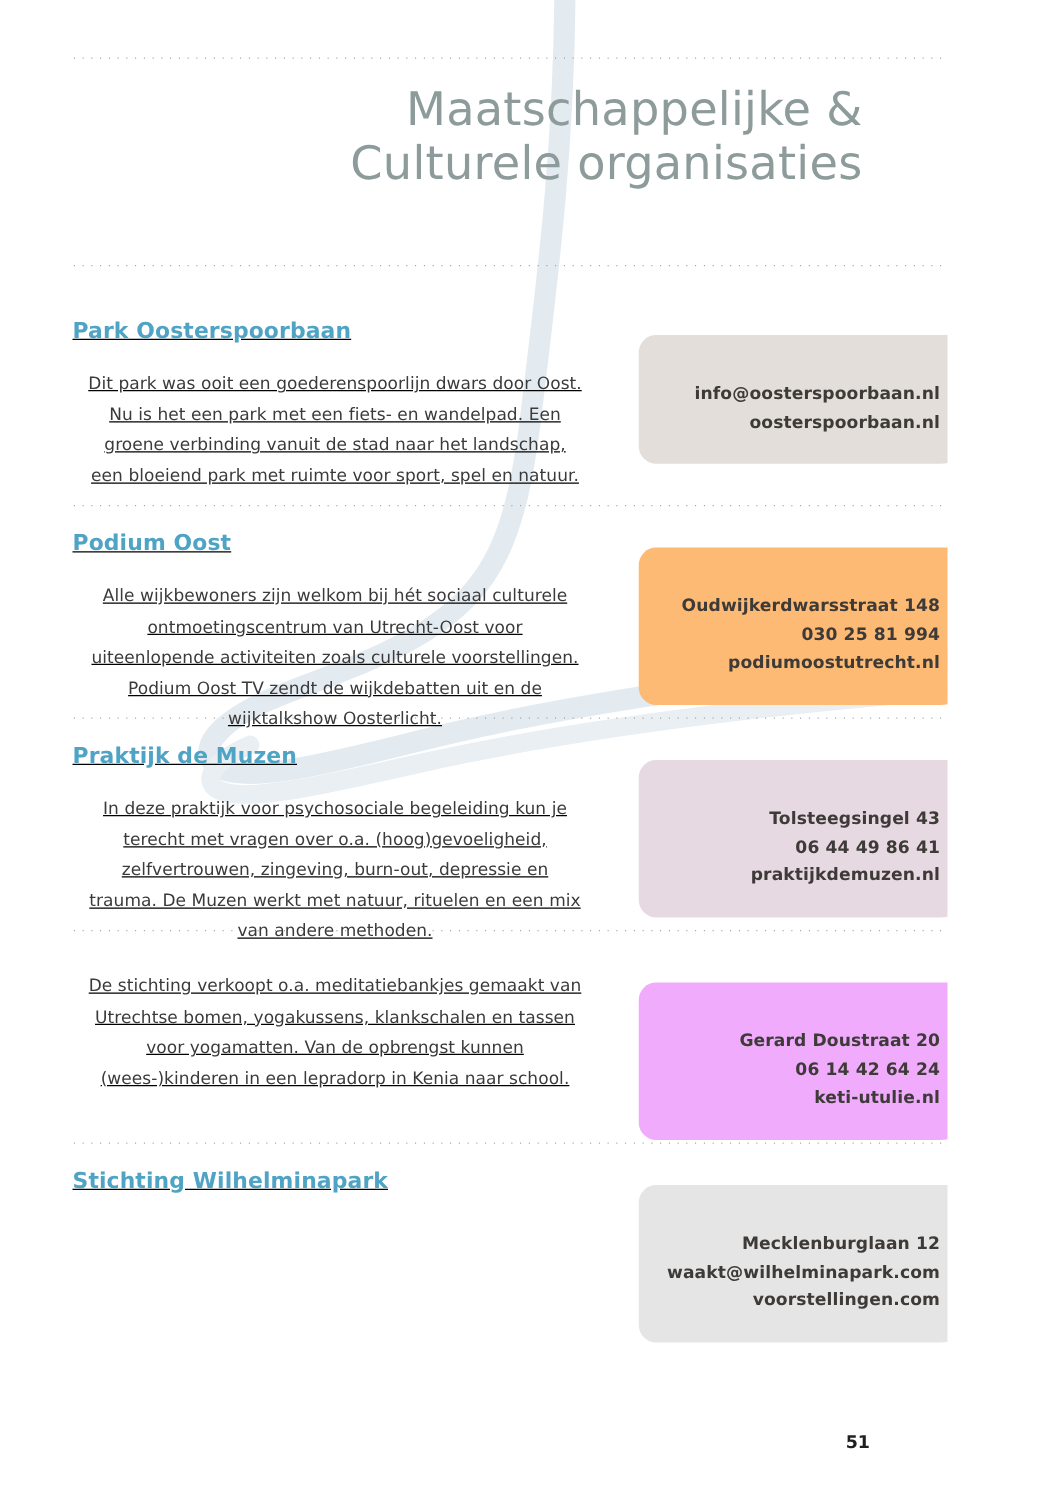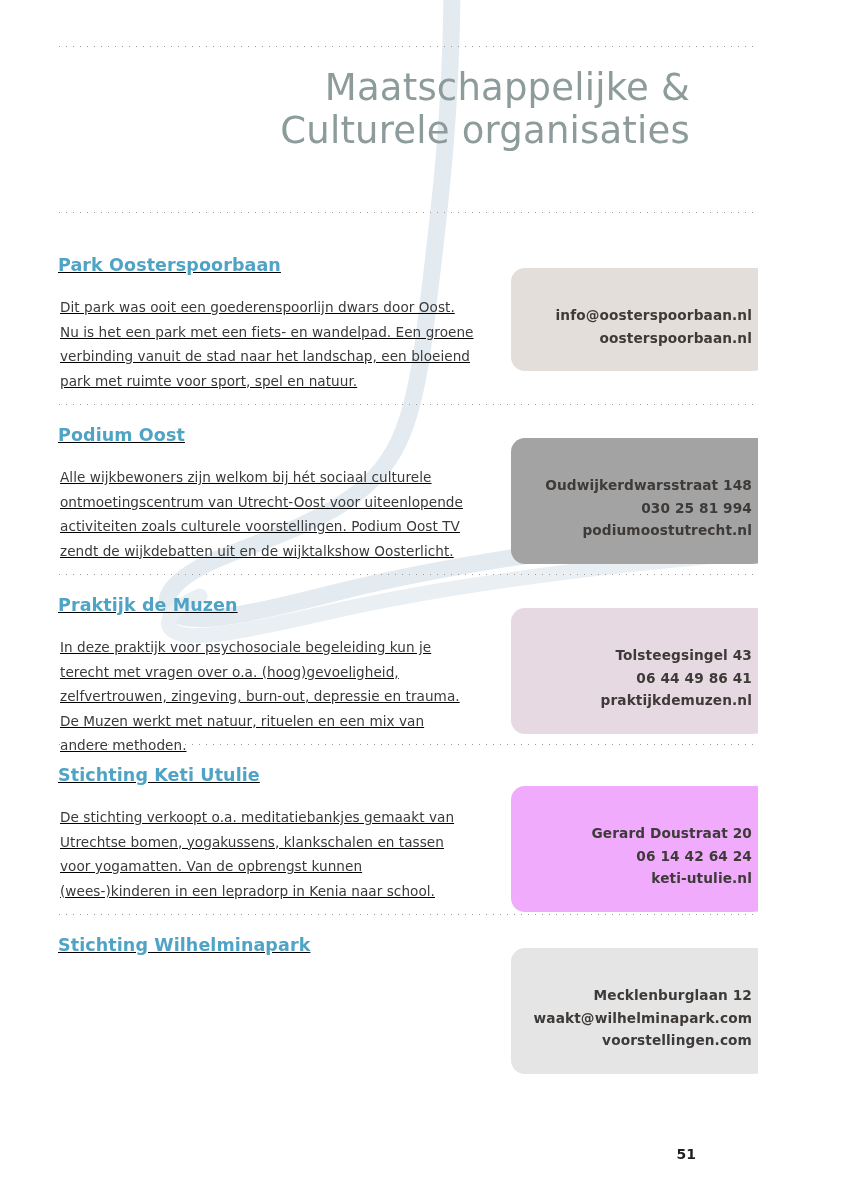--- a/index.html
+++ b/index.html
@@ -78,22 +78,23 @@
     font-weight: 700;
     color: #4fa3c4;
     letter-spacing: 0.1px;
     margin: 0 0 20px 0;
     line-height: 20px;
   }
   .entry-body {
     font-size: 13.6px;
     line-height: 24.5px;
     color: #3a3a3c;
-    margin: 2px;
+    margin: 12px;
     letter-spacing: 0.05px;
+    text-align: center;
   }
 
   .contact-card {
     position: absolute;
     left: 511px;
     width: 279px;
     box-sizing: border-box;
     padding: 36px 38px 22px 18px;
     text-align: right;
     border-radius: 14px 14px 38px 14px;
@@ -152,42 +153,41 @@
       <div class="contact-line">info@oosterspoorbaan.nl</div>
       <div class="contact-line">oosterspoorbaan.nl</div>
     </div>
   </div>
 
   <div class="entry" style="top:425px;">
     <div class="entry-left">
       <h2 class="entry-heading">Podium Oost</h2>
       <p class="entry-body">Alle wijkbewoners zijn welkom bij hét sociaal culturele ontmoetingscentrum van Utrecht-Oost voor uiteenlopende activiteiten zoals culturele voorstellingen. Podium Oost TV zendt de wijkdebatten uit en de wijktalkshow Oosterlicht.</p>
     </div>
-    <div class="contact-card" style="top:13px; background:#a3a3a3;">
+    <div class="contact-card" style="top:13px; background:#fdba74;">
       <div class="contact-line">Oudwijkerdwarsstraat 148</div>
       <div class="contact-line">030 25 81 994</div>
       <div class="contact-line">podiumoostutrecht.nl</div>
     </div>
   </div>
 
   <div class="entry" style="top:595px;">
     <div class="entry-left">
       <h2 class="entry-heading">Praktijk de Muzen</h2>
       <p class="entry-body">In deze praktijk voor psychosociale begeleiding kun je terecht met vragen over o.a. (hoog)gevoeligheid, zelfvertrouwen, zingeving, burn-out, depressie en trauma. De Muzen werkt met natuur, rituelen en een mix van andere methoden.</p>
     </div>
     <div class="contact-card" style="top:13px; background:#e7d9e1;">
       <div class="contact-line">Tolsteegsingel 43</div>
       <div class="contact-line">06 44 49 86 41</div>
       <div class="contact-line">praktijkdemuzen.nl</div>
     </div>
   </div>
 
   <div class="entry" style="top:765px;">
     <div class="entry-left">
-      <h2 class="entry-heading">Stichting Keti Utulie</h2>
       <p class="entry-body">De stichting verkoopt o.a. meditatiebankjes gemaakt van Utrechtse bomen, yogakussens, klankschalen en tassen voor yogamatten. Van de opbrengst kunnen (wees-)kinderen in een lepradorp in Kenia naar school.</p>
     </div>
     <div class="contact-card" style="top:21px; background:#f0abfc;">
       <div class="contact-line">Gerard Doustraat 20</div>
       <div class="contact-line">06 14 42 64 24</div>
       <div class="contact-line">keti-utulie.nl</div>
     </div>
   </div>
 
   <div class="entry" style="top:935px;">

